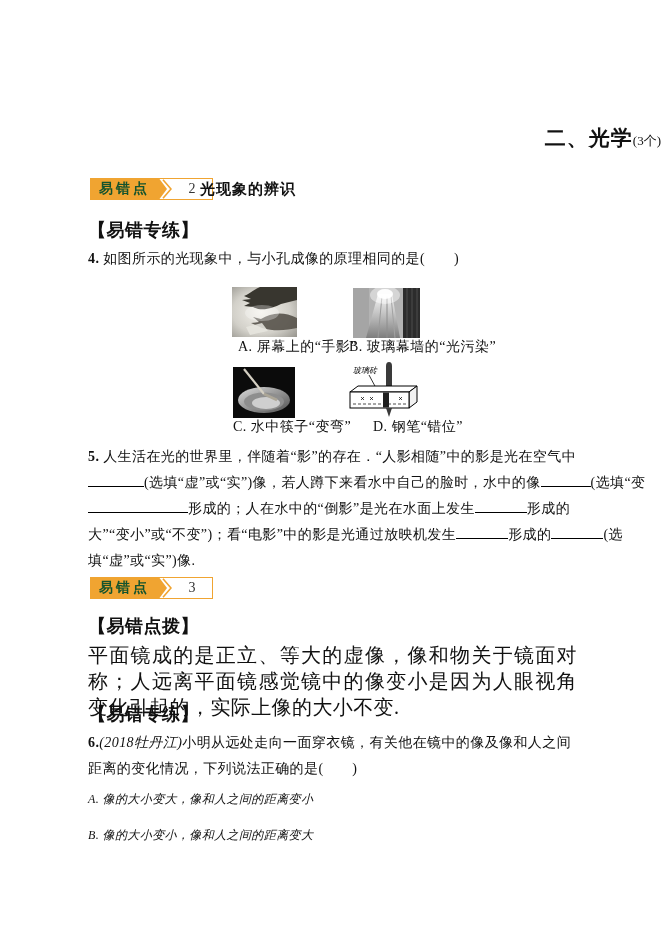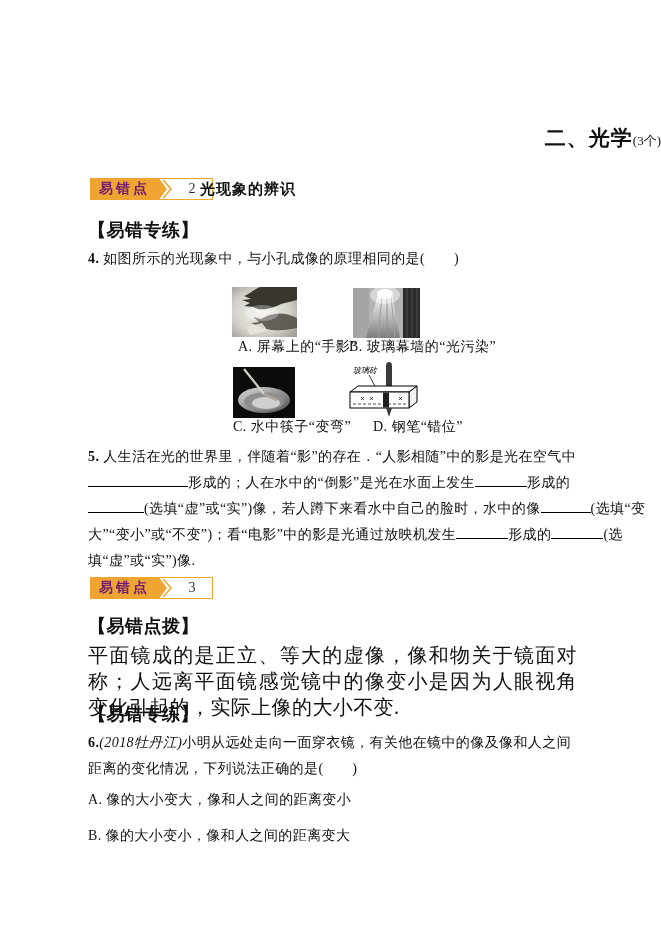--- a/index.html
+++ b/index.html
@@ -5,39 +5,39 @@
   html,body{margin:0;padding:0;background:#e9e9e9;}
   .page{
     position:relative;width:661px;height:935px;margin:0 auto;background:#ffffff;
     font-family:"Liberation Serif","DejaVu Serif",serif;color:#111;overflow:hidden;
   }
   .title{position:absolute;top:124px;left:0;width:661px;text-align:right;
          font-size:21px;font-weight:bold;letter-spacing:1px;}
   .title .note{font-size:13px;font-weight:normal;letter-spacing:0;}
   .badge{position:absolute;display:flex;align-items:stretch;height:22px;
          border:1px solid #F0A431;background:#fff;box-sizing:border-box;}
-  .badge .bleft{background:#F0A431;color:#701a75;font-weight:bold;font-size:14px;
+  .badge .bleft{background:#F0A431;color:#14532d;font-weight:bold;font-size:14px;
                 display:flex;align-items:center;padding:0 7px 0 8px;letter-spacing:3px;}
   .badge .chev{display:block;}
   .badge .bnum{width:40px;display:flex;align-items:center;justify-content:center;
                font-size:14px;color:#333;background:#fff;}
   .topic{position:absolute;font-weight:bold;font-size:15px;letter-spacing:1px;}
   .h-sub{position:absolute;font-weight:bold;font-size:18px;letter-spacing:0.5px;}
   .q{position:absolute;font-size:14px;line-height:26px;letter-spacing:0.4px;}
   .qnum{font-weight:bold;}
   .src{font-style:italic;}
   .ln{white-space:nowrap;height:26px;}
   .bk{display:inline-block;border-bottom:1px solid #000;height:13px;}
   .w100{width:100px}.w56{width:56px}.w52{width:52px}.w50{width:50px}
   .fig{position:absolute;line-height:0;}
   .fig svg{display:block;}
   .cap{position:absolute;font-size:14px;letter-spacing:0.5px;white-space:nowrap;margin-left:28px;}
   .para{position:absolute;font-size:20px;line-height:26px;letter-spacing:0.4px;
         text-align:justify;}
-  .opt{position:absolute;font-size:14px;letter-spacing:0.4px;white-space:nowrap;}
+  .opt{position:absolute;font-size:12px;letter-spacing:0.4px;white-space:nowrap;font-style:italic;}
 </style>
 </head>
 <body>
 
 <div class="page">
 
   <div class="title">
     <span>二、光学</span><span class="note">(3个)</span>
   </div>
 
@@ -156,24 +156,24 @@
     <span>D.</span>
     <span>钢笔“错位”</span>
   </div>
 
   <div class="q" style="left:88px;top:444px;width:500px;">
     <div class="ln">
       <span class="qnum">5.</span>
       <span>人生活在光的世界里，伴随着“影”的存在．“人影相随”中的影是光在空气中</span>
     </div>
     <div class="ln">
+      <span class="bk w56"></span><span>(选填“虚”或“实”)像，若人蹲下来看水中自己的脸时，水中的像</span><span class="bk w50"></span><span>(选填“变</span>
+    </div>
+    <div class="ln">
       <span class="bk w100"></span><span>形成的；人在水中的“倒影”是光在水面上发生</span><span class="bk w52"></span><span>形成的</span>
-    </div>
-    <div class="ln">
-      <span class="bk w56"></span><span>(选填“虚”或“实”)像，若人蹲下来看水中自己的脸时，水中的像</span><span class="bk w50"></span><span>(选填“变</span>
     </div>
     <div class="ln">
       <span>大”“变小”或“不变”)；看“电影”中的影是光通过放映机发生</span><span class="bk w52"></span><span>形成的</span><span class="bk w52"></span><span>(选</span>
     </div>
     <div class="ln">
       <span>填“虚”或“实”)像.</span>
     </div>
   </div>
 
   <div class="badge" style="left:90px;top:577px;">

